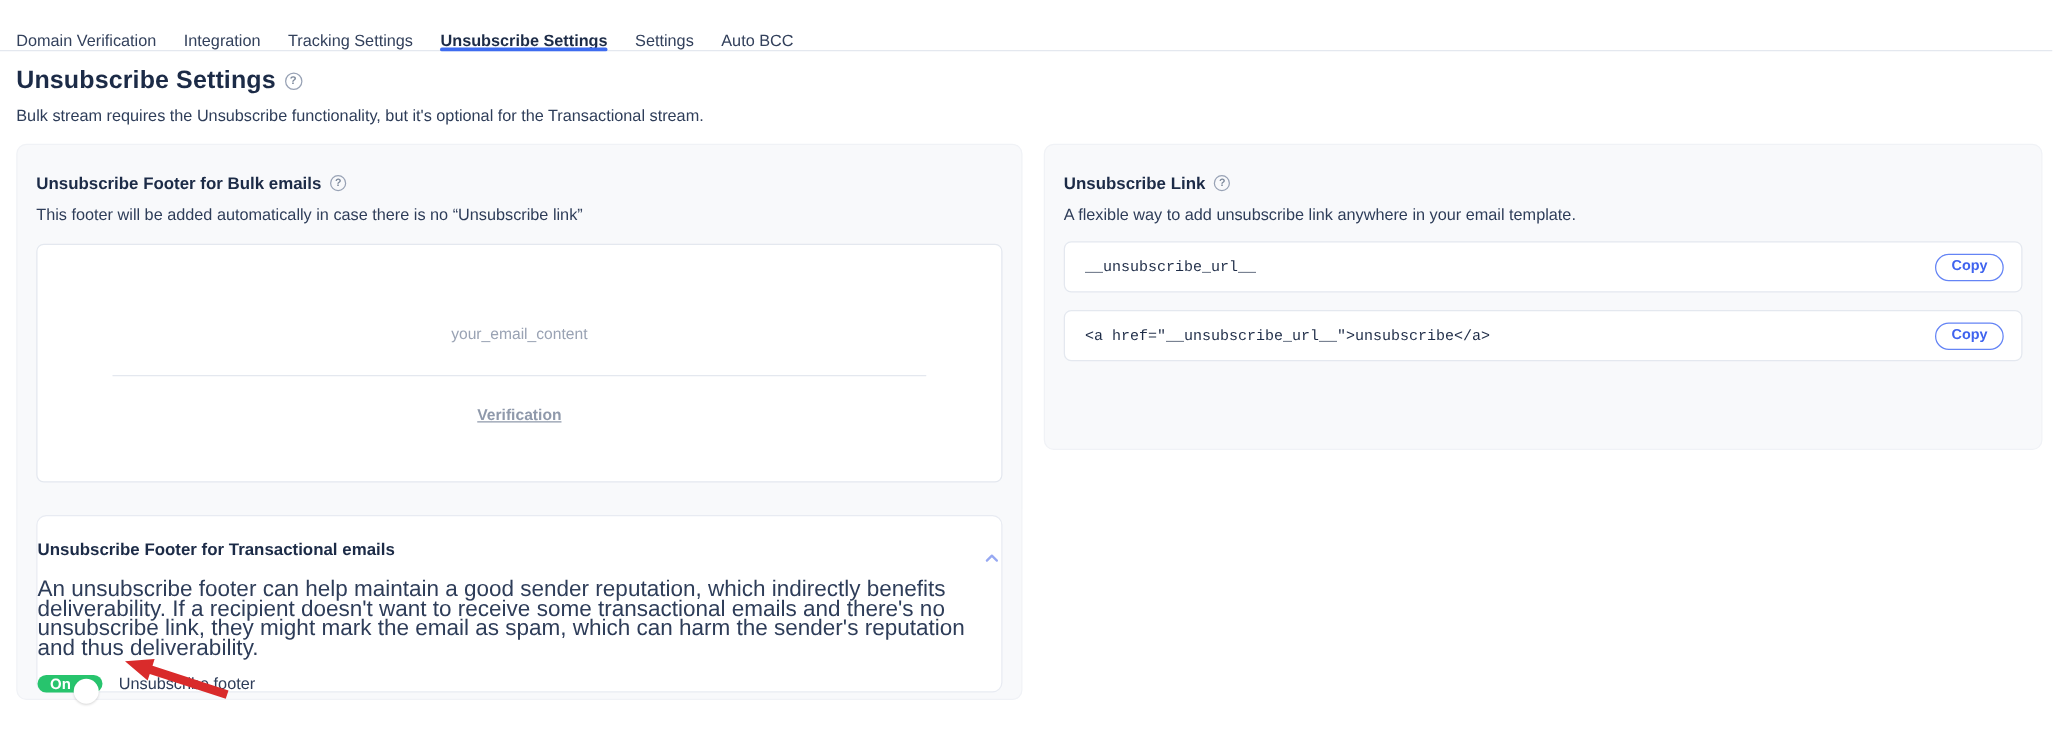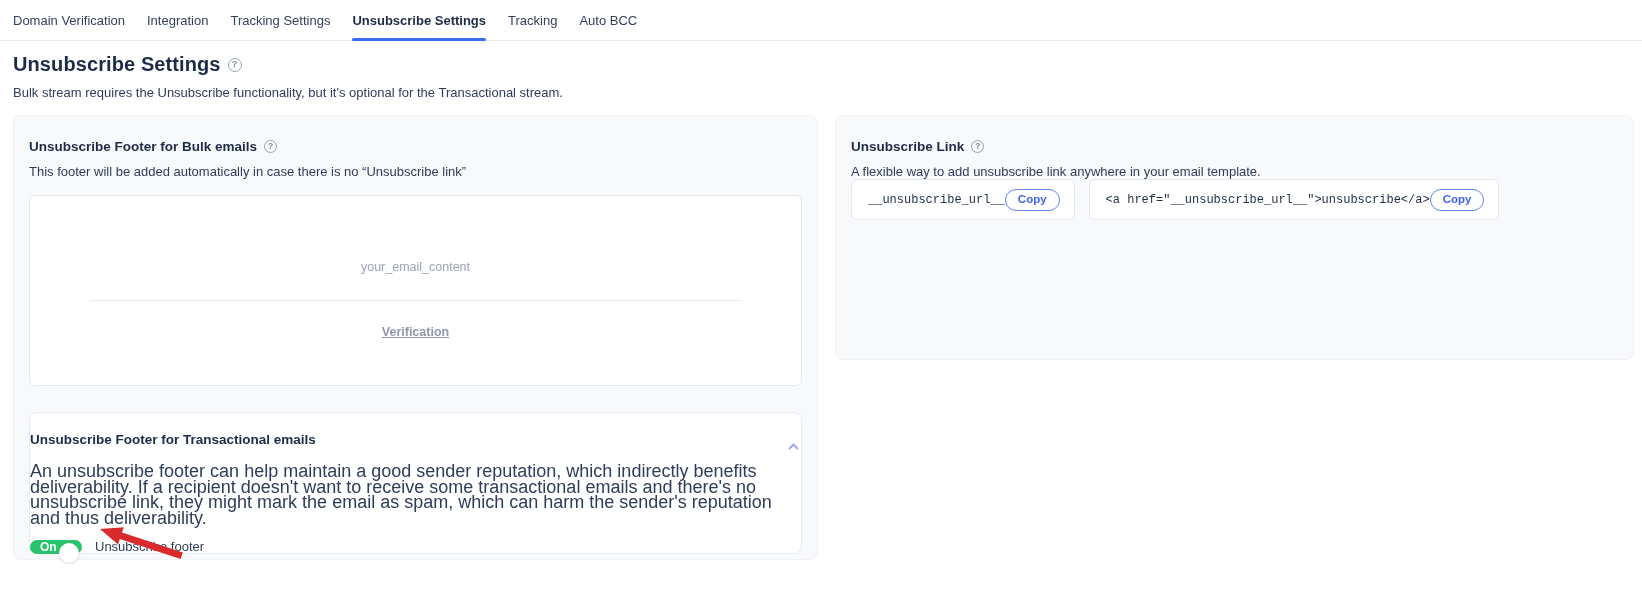--- a/index.html
+++ b/index.html
@@ -4,21 +4,21 @@
 <style>
   * { margin:0; padding:0; box-sizing:border-box; }
   html,body { width:1642px; height:598px; background:#ffffff;
     font-family:"Liberation Sans", sans-serif; color:#1f2d4d; overflow:hidden; }
   .page { position:relative; width:1642px; height:598px; background:#fff; }
 
   
   .tabbar { position:absolute; top:0; left:0; width:100%; height:41px;
     border-bottom:1px solid #e4e8ef; display:flex; align-items:stretch;
     gap:22px; padding-left:13px; }
-  .tab { position:relative; display:flex; align-items:center; font-size:13px;
+  .tab { position:relative; display:flex; align-items:flex-end; font-size:13px;
     color:#33415c; cursor:pointer; white-space:nowrap; }
   .tab.active { color:#1c2b47; font-weight:700; }
   .tab-underline { position:absolute; left:0; right:0; bottom:-1px; height:3px;
     background:#3e6cf0; border-radius:2px; }
 
   
   .page-header { position:absolute; top:53px; left:13px; }
   .title-row { display:flex; align-items:center; gap:7px; }
   h1 { font-size:20px; font-weight:700; color:#1c2b47; letter-spacing:.1px; }
   .help { display:inline-flex; align-items:center; justify-content:center;
@@ -60,21 +60,21 @@
   .toggle-row { margin-top:13px; display:flex; align-items:center; gap:13px; }
   .toggle { position:relative; width:52px; height:14px; border-radius:13px;
     background:#27c46d; cursor:pointer; display:flex; align-items:center; }
   .toggle-state { color:#ffffff; font-size:12px; font-weight:700;
     padding-left:10px; }
   .knob { position:absolute; right:3px; top:3px; width:20px; height:20px;
     border-radius:50%; background:#ffffff; box-shadow:0 1px 2px rgba(0,0,0,.15); }
   .toggle-caption { font-size:13px; color:#2e3d59; }
 
   
-  .snippets { display:flex; gap:14px; }
+  .snippets { margin-top:14px; display:flex; flex-direction:column; gap:14px; }
   .code-row { height:41px; background:#ffffff; border:1px solid #e4e8ef;
     border-radius:6px; display:flex; align-items:center;
     justify-content:space-between; padding:0 14px 0 16px; }
   .code-row code { font-family:"Liberation Mono","DejaVu Sans Mono",monospace;
     font-size:12px; color:#1e2c47; letter-spacing:0; }
   .copy-btn { height:22px; padding:0 12px; background:#ffffff;
     border:1px solid #6484f5; border-radius:12px; color:#3f63ef;
     font-family:"Liberation Sans",sans-serif; font-size:11.5px; font-weight:700;
     cursor:pointer; line-height:1; }
 
@@ -95,21 +95,21 @@
       <span>Integration</span>
     </div>
     <div class="tab">
       <span>Tracking Settings</span>
     </div>
     <div class="tab active">
       <span>Unsubscribe Settings</span>
       <span class="tab-underline"></span>
     </div>
     <div class="tab">
-      <span>Tracking</span>
+      <span>Settings</span>
     </div>
     <div class="tab">
       <span>Auto BCC</span>
     </div>
   </nav>
 
   <header class="page-header">
     <div class="title-row">
       <h1>Unsubscribe Settings</h1>
       <span class="help">?</span>

